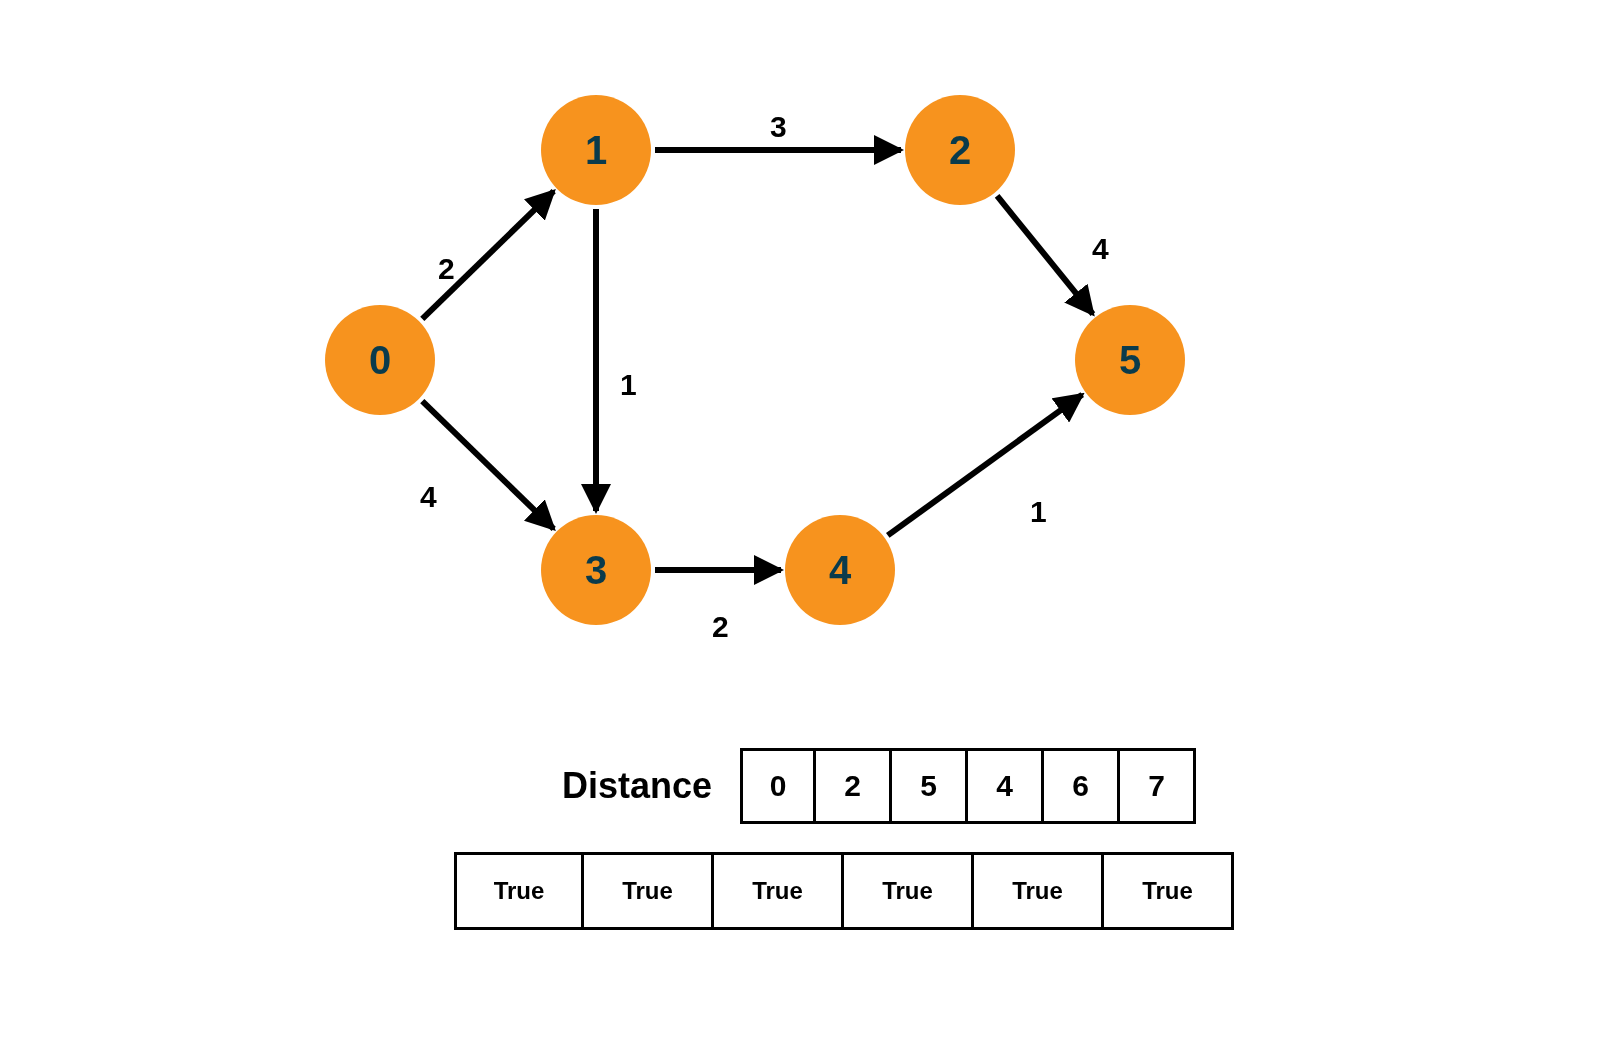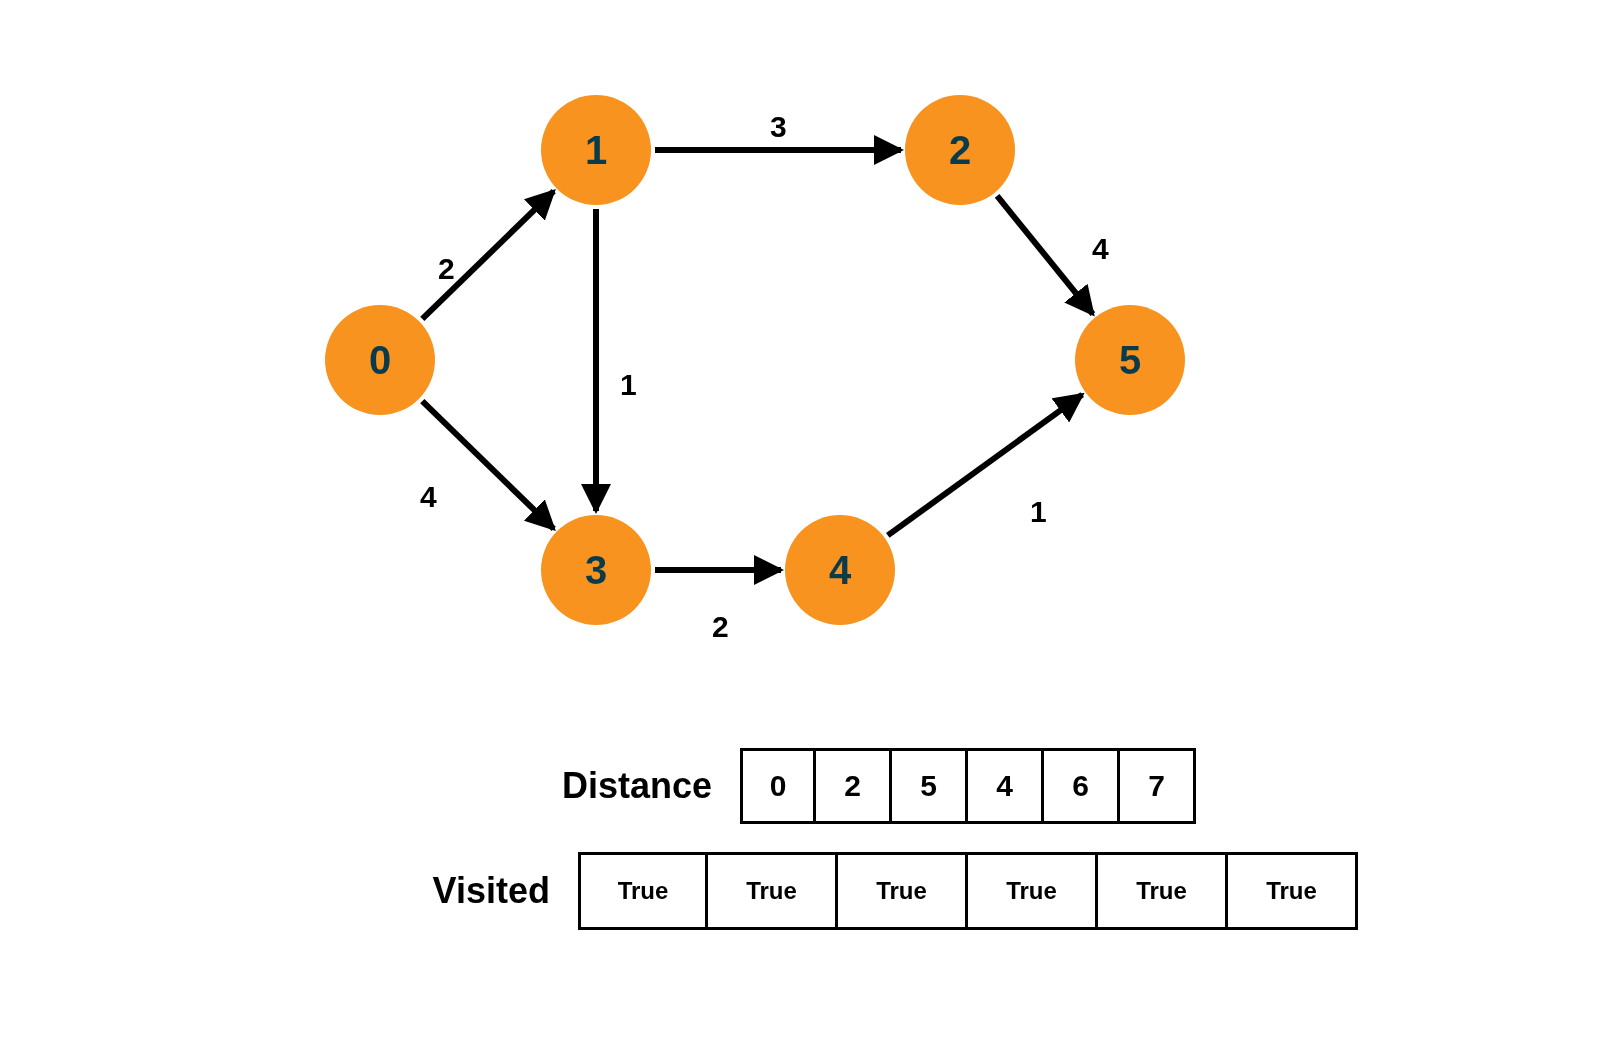--- a/index.html
+++ b/index.html
@@ -122,21 +122,20 @@
           <div class="cell dist">0</div>
           <div class="cell dist">2</div>
           <div class="cell dist">5</div>
           <div class="cell dist">4</div>
           <div class="cell dist">6</div>
           <div class="cell dist">7</div>
         </div>
     </div>
 
     <div class="row">
-      <div class="row-label">Visited</div>
       <div class="cells" id="visited-cells">
           <div class="cell vis">True</div>
           <div class="cell vis">True</div>
           <div class="cell vis">True</div>
           <div class="cell vis">True</div>
           <div class="cell vis">True</div>
           <div class="cell vis">True</div>
         </div>
     </div>
 

